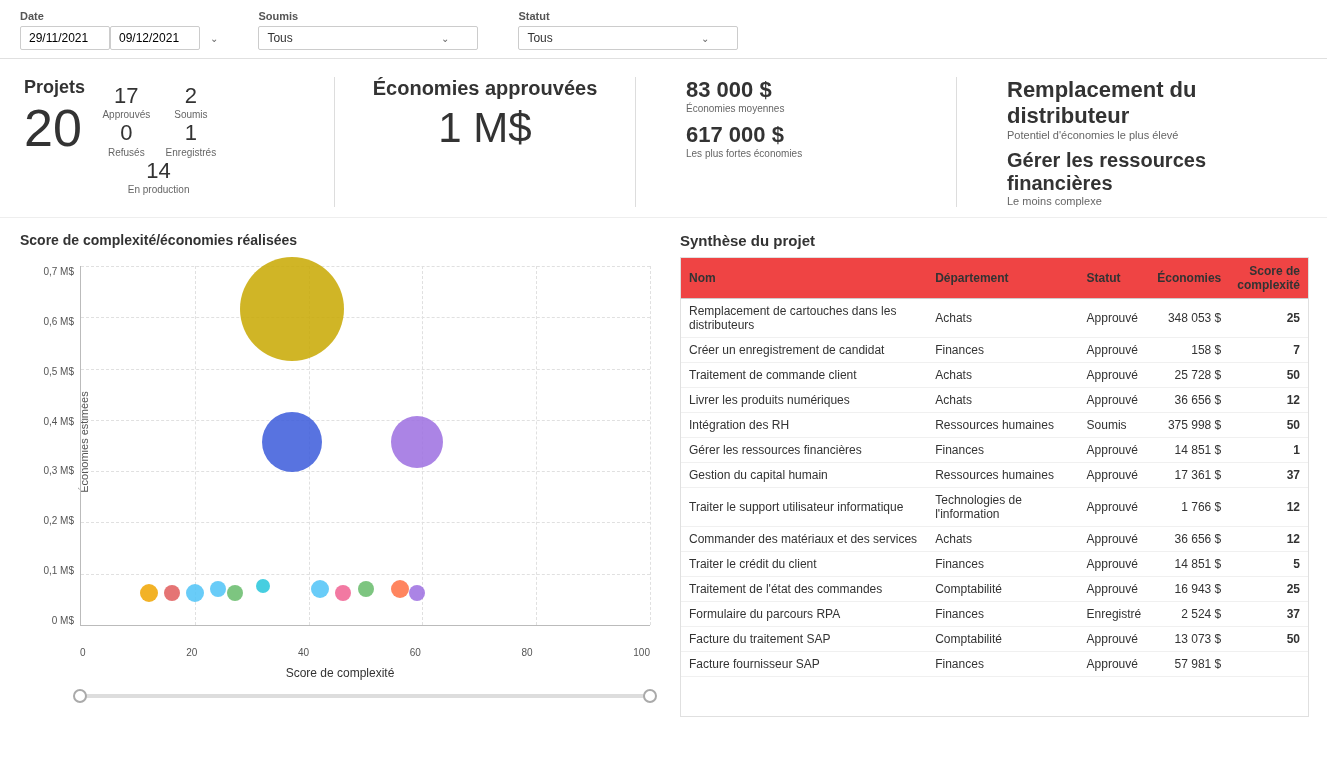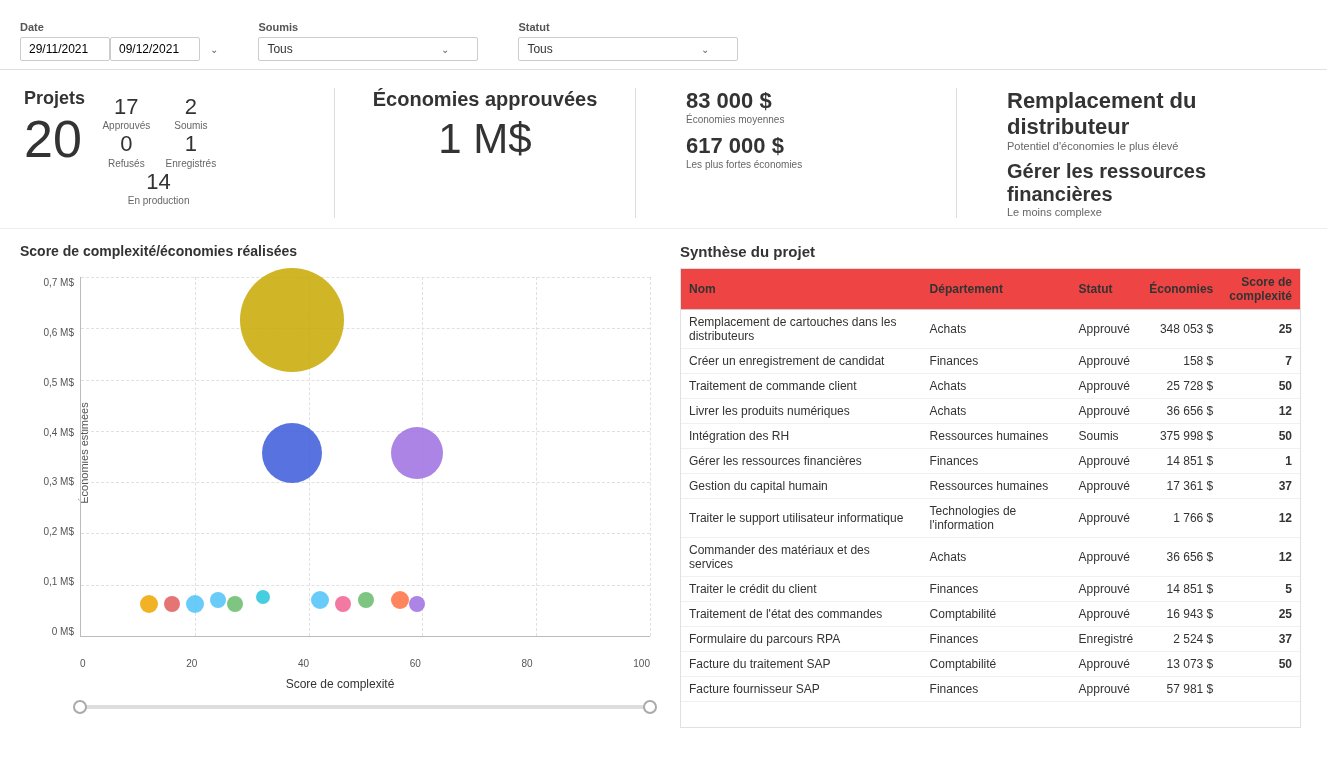--- a/index.html
+++ b/index.html
@@ -2,21 +2,21 @@
 <html><head>
   <meta charset="utf-8">
   <style>
     * { box-sizing: border-box; margin: 0; padding: 0; }
     body { font-family: 'Segoe UI', Arial, sans-serif; background: #fff; font-size: 13px; color: #333; width: 1327px; min-height: 769px; overflow: hidden; }
 
     
     .filter-bar {
       display: flex;
       align-items: flex-start;
-      padding: 21px 20px 8px 20px;
+      padding: 10px 20px 8px 20px;
       border-bottom: 1px solid #e0e0e0;
       gap: 40px;
     }
     .filter-group { display: flex; flex-direction: column; gap: 4px; }
     .filter-label { font-size: 11px; color: #555; font-weight: 600; }
     .filter-control { display: flex; align-items: center; gap: 6px; }
     .date-range { display: flex; align-items: center; }
     .date-input {
       border: 1px solid #ccc; border-radius: 2px; padding: 4px 8px; font-size: 12px; background: #fff; width: 90px;
     }
@@ -148,21 +148,21 @@
     .range-thumb {
       width: 14px; height: 14px; background: #fff; border: 2px solid #aaa; border-radius: 50%;
       position: absolute; top: -5px; cursor: pointer;
     }
     .range-thumb-left { left: 0; transform: translateX(-50%); }
     .range-thumb-right { right: 0; transform: translateX(50%); }
 
     
     .table-section {
       flex: 1;
-      padding: 0 26px 0 10px;
+      padding: 0 18px 0 10px;
       overflow: hidden;
     }
     .table-title { font-size: 15px; font-weight: 700; margin-bottom: 8px; }
     .table-wrapper {
       overflow-y: auto;
       height: 460px;
       border: 1px solid #e0e0e0;
       position: relative;
     }
     table { width: 100%; border-collapse: collapse; font-size: 12px; }

